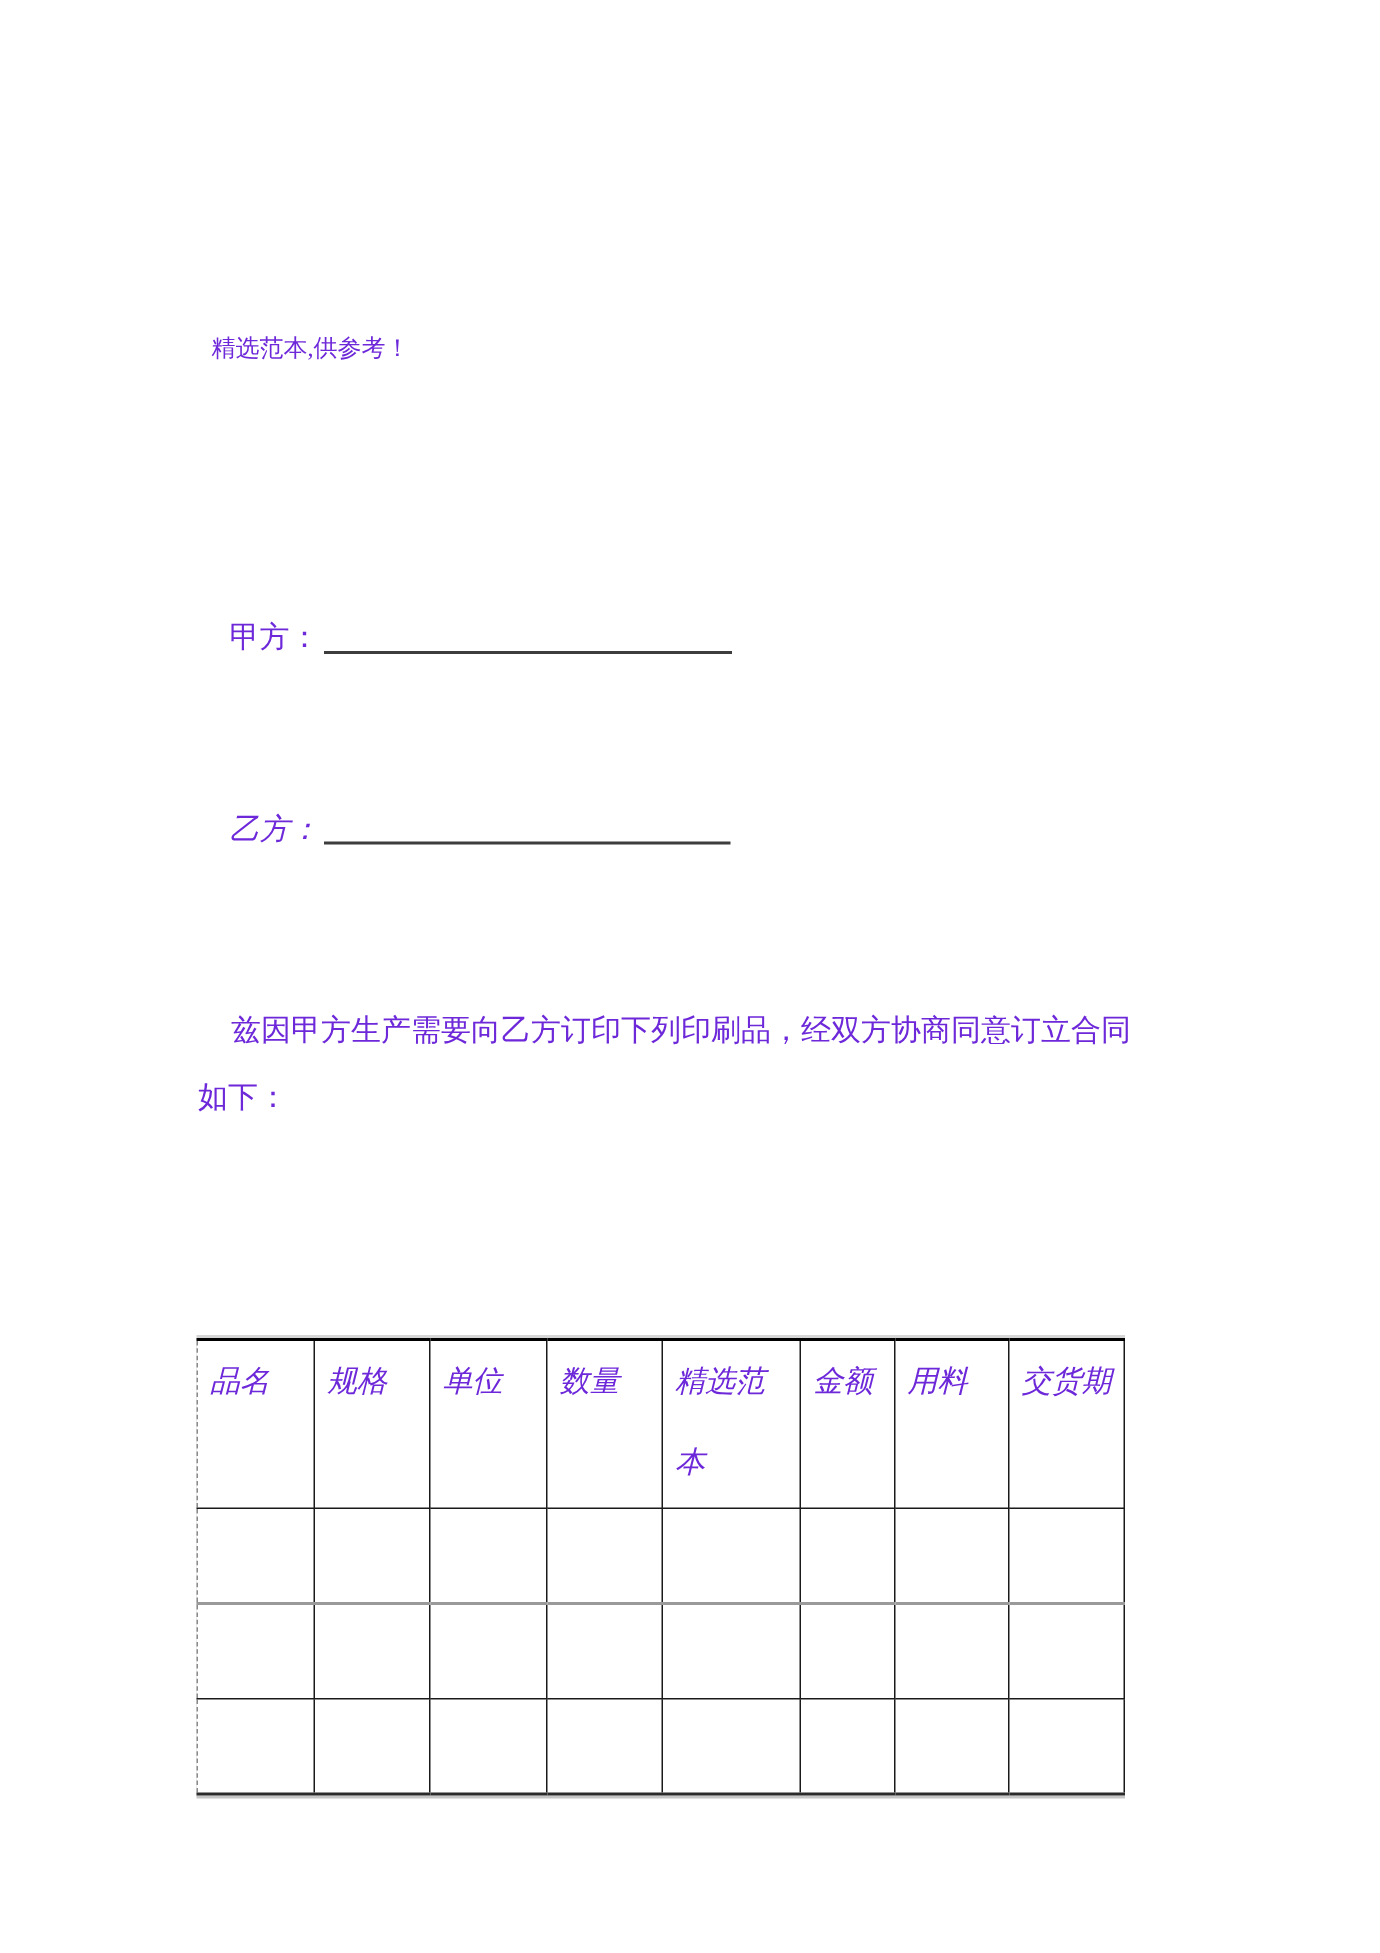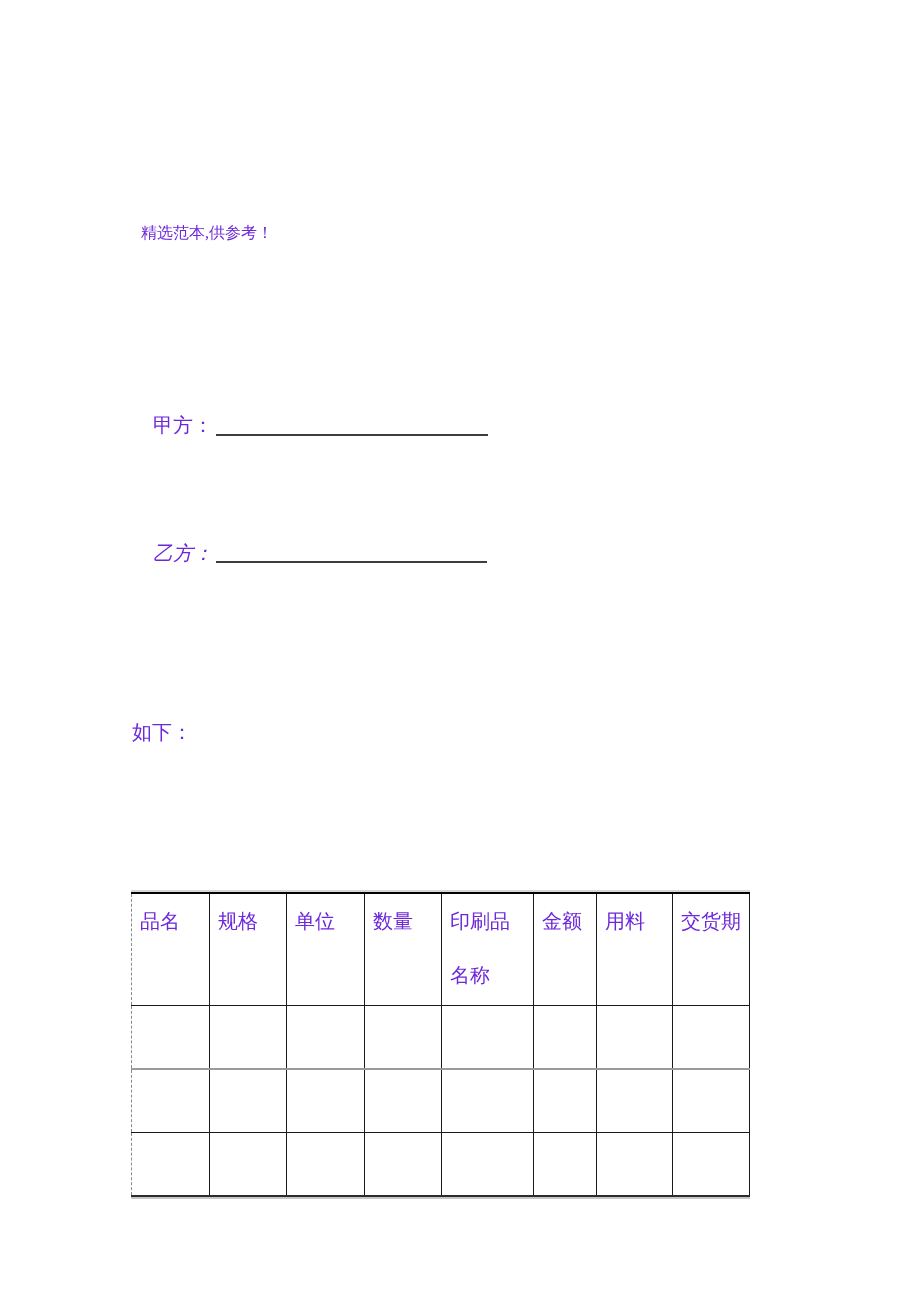--- a/index.html
+++ b/index.html
@@ -75,20 +75,21 @@
     top: 862px;
     width: 618px;
     border-collapse: collapse;
     table-layout: fixed;
     box-shadow: 0 2px 0 #c6c6c6, 0 -2px 0 #d6d6d6;
     background: #ffffff;
   }
   table.order-table td {
     border: 1px solid #1a1a1a;
     padding: 0;
+    font-style: italic;
   }
   table.order-table td:first-child {
     border-left: 1px dashed #8a8a8a;
   }
   table.order-table thead td {
     border-top: 2px solid #000000;
     border-bottom: 1px solid #1a1a1a;
     vertical-align: top;
     font-size: 20px;
     font-weight: 400;
@@ -112,41 +113,42 @@
   <div class="party-label party-a-label">甲方：</div>
   <div class="blank-line blank-a">
     <span class="blank-value"></span>
   </div>
 
   <div class="party-label party-b-label">乙方：</div>
   <div class="blank-line blank-b">
     <span class="blank-value"></span>
   </div>
 
+  <div class="intro-line intro-line-1">兹因甲方生产需要向乙方订印下列印刷品，经双方协商同意订立合同</div>
   <div class="intro-line intro-line-2">如下：</div>
 
 
   <table class="order-table">
     <colgroup>
       <col style="width:78px">
         <col style="width:77px">
         <col style="width:78px">
         <col style="width:77px">
       <col style="width:92px">
         <col style="width:63px">
         <col style="width:76px">
         <col style="width:77px">
     </colgroup>
     <thead>
       <tr>
         <td>品名</td>
         <td>规格</td>
         <td>单位</td>
         <td>数量</td>
-        <td>印刷品名称</td>
+        <td>精选范本</td>
         <td>金额</td>
         <td>用料</td>
         <td>交货期</td>
       </tr>
     </thead>
     <tbody>
         <tr>
           <td></td>
           <td></td>
           <td></td>

